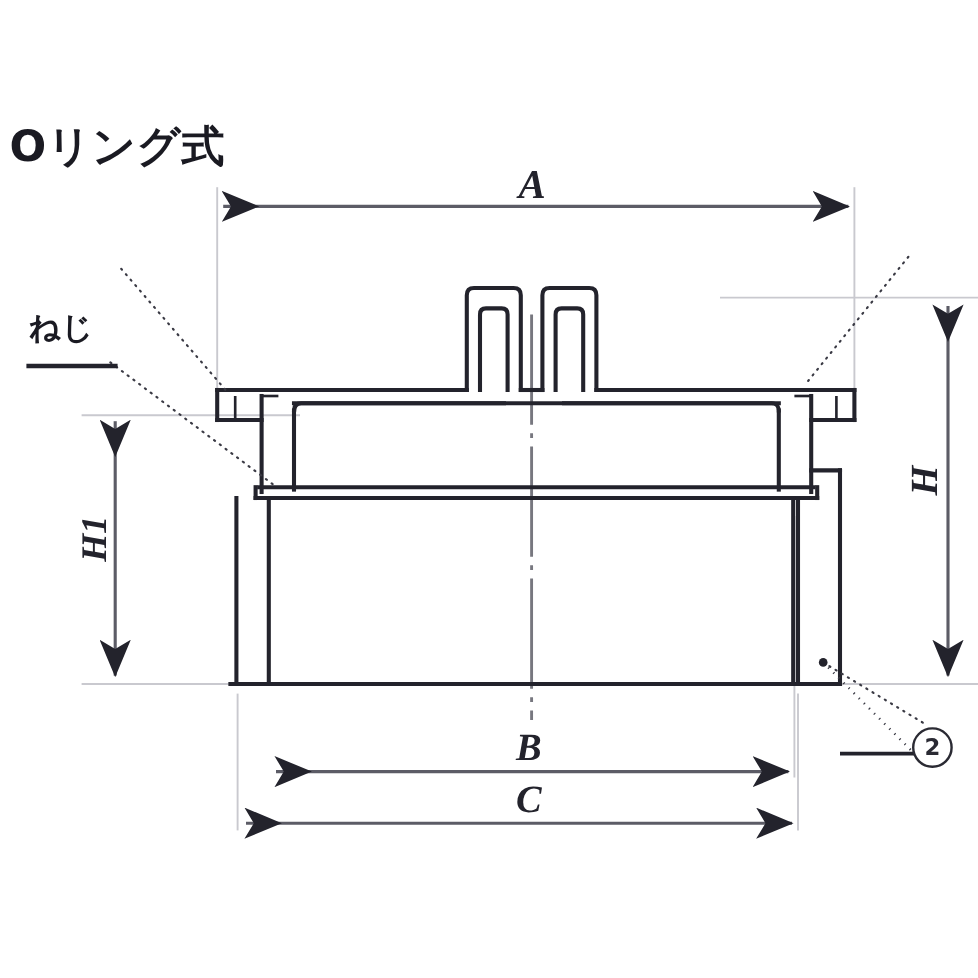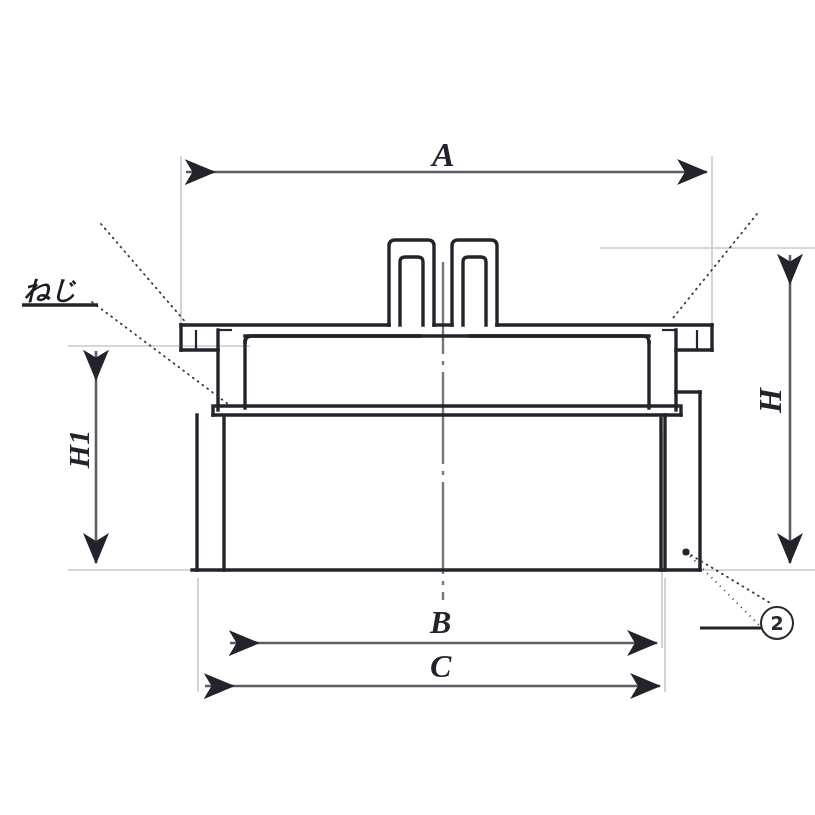--- a/index.html
+++ b/index.html
@@ -28,23 +28,22 @@
     white-space: nowrap;
     letter-spacing: 0.5px;
   }
   #title-oring {
     left: 8px;
     top: 98px;
     font-size: 36px;
   }
   #label-neji {
     left: 24px;
-    top: 272px;
+    top: 256px;
     font-size: 26px;
-    font-style: italic;
   }
   .dim-label {
     position: absolute;
     font-family: "Liberation Serif", serif;
     font-style: italic;
     font-weight: 700;
     color: #23232c;
     white-space: nowrap;
   }
   #dim-a-label { left: 432px; top: 136px; font-size: 34px; }
@@ -177,20 +176,21 @@
 
     <g stroke="#5c5c66" stroke-width="2.6" fill="none">
       <line x1="186" y1="172" x2="707" y2="172" marker-start="url(#ahL)" marker-end="url(#ahR)"></line>
       <line x1="230" y1="643" x2="657" y2="643" marker-start="url(#ahL)" marker-end="url(#ahR)"></line>
       <line x1="205" y1="686" x2="660" y2="686" marker-start="url(#ahL)" marker-end="url(#ahR)"></line>
       <line x1="790" y1="255" x2="790" y2="563" marker-start="url(#ahL)" marker-end="url(#ahR)"></line>
       <line x1="96" y1="351" x2="96" y2="563" marker-start="url(#ahL)" marker-end="url(#ahR)"></line>
     </g>
   </svg>
 
+  <div class="jp-label" id="title-oring">Oリング式</div>
 
   <div class="jp-label" id="label-neji">ねじ</div>
 
   <div class="dim-label" id="dim-a-label">A</div>
 
   <div class="dim-label" id="dim-b-label">B</div>
 
   <div class="dim-label" id="dim-c-label">C</div>
 
   <div class="dim-label" id="dim-h-label">H</div>

